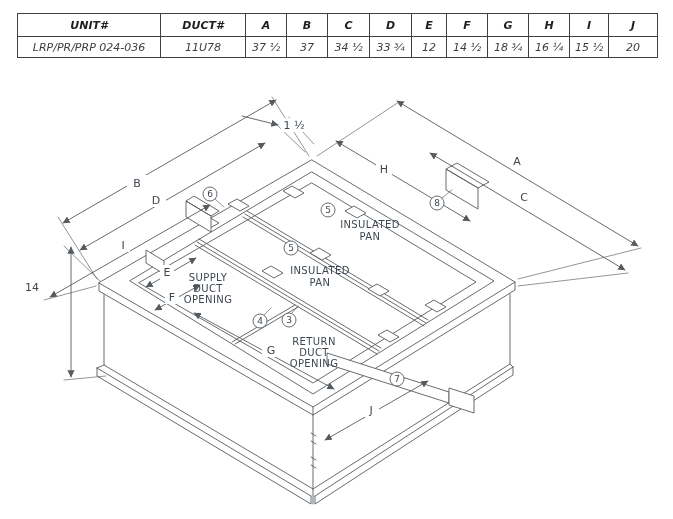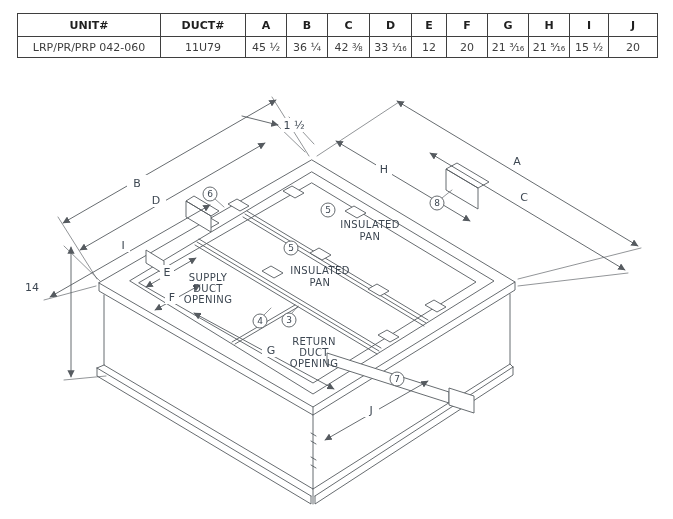--- a/index.html
+++ b/index.html
@@ -1,20 +1,20 @@
 <!DOCTYPE html>
 <html><head>
 <meta charset="utf-8">
 <style>
   html,body{margin:0;padding:0;background:#fff;}
   .sheet{position:relative;width:673px;height:519px;background:#ffffff;overflow:hidden;
          font-family:"DejaVu Sans","Liberation Sans",sans-serif;}
   table.spec{position:absolute;left:17px;top:13px;width:640px;border-collapse:collapse;table-layout:fixed;}
   table.spec th,table.spec td{border:1px solid #3f3f3f;font-size:11px;text-align:center;
-         padding:1px 1px;height:18px;color:#3d3d3d;white-space:nowrap;overflow:hidden;}
+         padding:1px 1px;height:18px;color:#3d3d3d;white-space:nowrap;overflow:hidden;font-style:italic;}
   table.spec th{font-weight:bold;color:#1f1f1f;height:20px;}
   svg{position:absolute;left:0;top:95px;}
   .ln{stroke:#565b60;stroke-width:0.9;fill:none;stroke-linecap:round;}
   .thin{stroke-width:0.65;}
   .solidw{fill:#ffffff;stroke:#565b60;stroke-width:0.9;}
   .dimtext{font-size:11px;fill:#3d4752;text-anchor:middle;}
   .areatext{font-size:10px;fill:#3d4752;text-anchor:middle;letter-spacing:.4px;}
   .callout-num{font-size:9px;fill:#3d4752;text-anchor:middle;}
   .lblbg{fill:#ffffff;stroke:none;}
 </style>
@@ -49,30 +49,30 @@
         <th>E</th>
         <th>F</th>
         <th>G</th>
         <th>H</th>
         <th>I</th>
         <th>J</th>
       </tr>
     </thead>
     <tbody>
       <tr>
-        <td>LRP/PR/PRP 042-060</td>
-        <td>11U79</td>
-        <td>45 ½</td>
-        <td>36 ¼</td>
-        <td>42 ⅜</td>
-        <td>33 ¹⁄₁₆</td>
+        <td>LRP/PR/PRP 024-036</td>
+        <td>11U78</td>
+        <td>37 ½</td>
+        <td>37</td>
+        <td>34 ½</td>
+        <td>33 ¾</td>
         <td>12</td>
-        <td>20</td>
-        <td>21 ³⁄₁₆</td>
-        <td>21 ⁵⁄₁₆</td>
+        <td>14 ½</td>
+        <td>18 ¾</td>
+        <td>16 ¼</td>
         <td>15 ½</td>
         <td>20</td>
       </tr>
     </tbody>
   </table>
 
   <svg width="673" height="424" viewBox="0 0 673 424">
     <defs>
       <marker id="arr" viewBox="0 0 8 8" refX="7.5" refY="4" markerWidth="8" markerHeight="8" orient="auto-start-reverse">
         <path d="M0,0 L8,4 L0,8 Z" fill="#565b60"></path>

